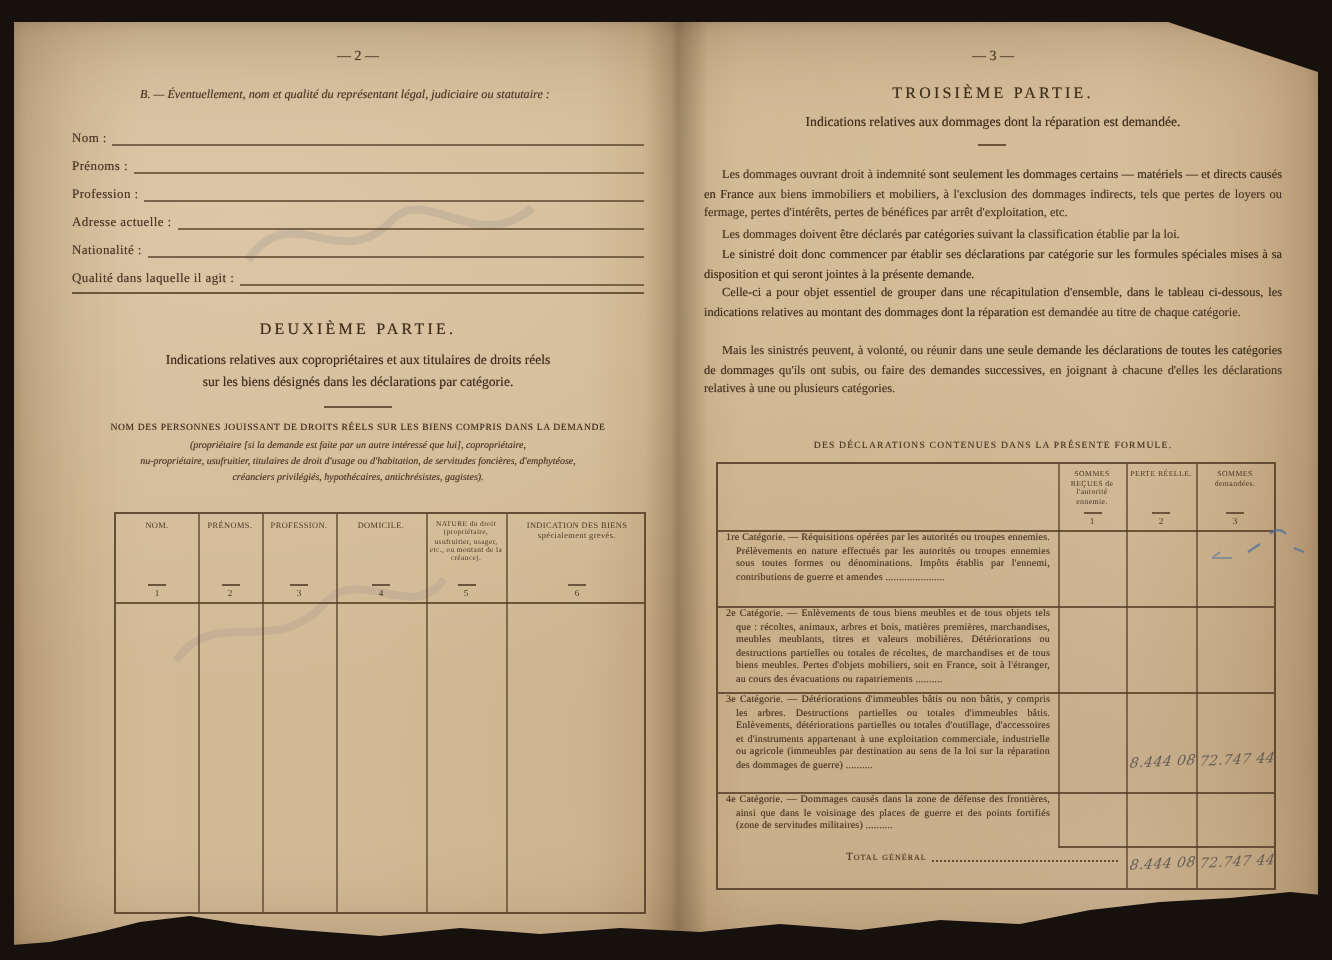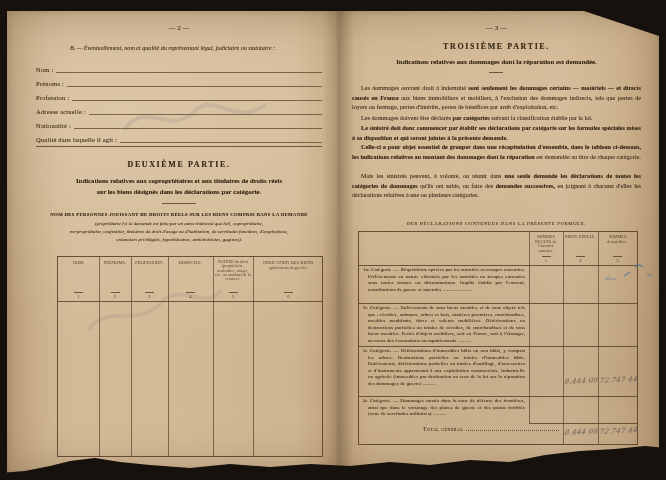--- a/index.html
+++ b/index.html
@@ -18,21 +18,21 @@
       radial-gradient(120% 90% at 18% 22%, rgba(255,246,228,.20) 0%, rgba(255,246,228,0) 55%),
       radial-gradient(100% 80% at 85% 80%, rgba(112,82,50,.14) 0%, rgba(112,82,50,0) 60%),
       linear-gradient(90deg,#c7ab85 0%,#d3ba97 10%,#d2b995 44%,#c2a57e 50.8%,#d0b691 56%,#d6bd9b 85%,#c8ac86 100%);
     box-shadow: inset 0 0 45px rgba(92,64,34,.38), inset 0 0 6px rgba(92,64,34,.25);
   }
   .gutter{
     left:322px; top:11px; width:32px; height:462px;
     background:linear-gradient(90deg, rgba(70,48,26,0) 0%, rgba(70,48,26,.18) 42%, rgba(55,38,20,.30) 53%, rgba(70,48,26,0) 100%);
   }
   .ctr{ text-align:center; }
-  .b{ font-weight:bold; color:#3c2c1a; }
+  .b{ font-weight:normal; color:#3c2c1a; }
   .i{ font-style:italic; }
   .ink{ text-shadow:0 0 .4px rgba(74,55,35,.55); }
   .hline{ background:rgba(82,60,36,.8); height:1px; }
   .vline{ background:rgba(82,60,36,.65); width:1px; }
 
   
   .frow{ display:flex; align-items:flex-end; height:11px; }
   .frow .lbl{ font-size:6.5px; white-space:nowrap; letter-spacing:.2px; }
   .frow .fline{ flex:1; border-bottom:1px solid rgba(82,60,36,.7); margin-left:3px; height:100%; }
 

